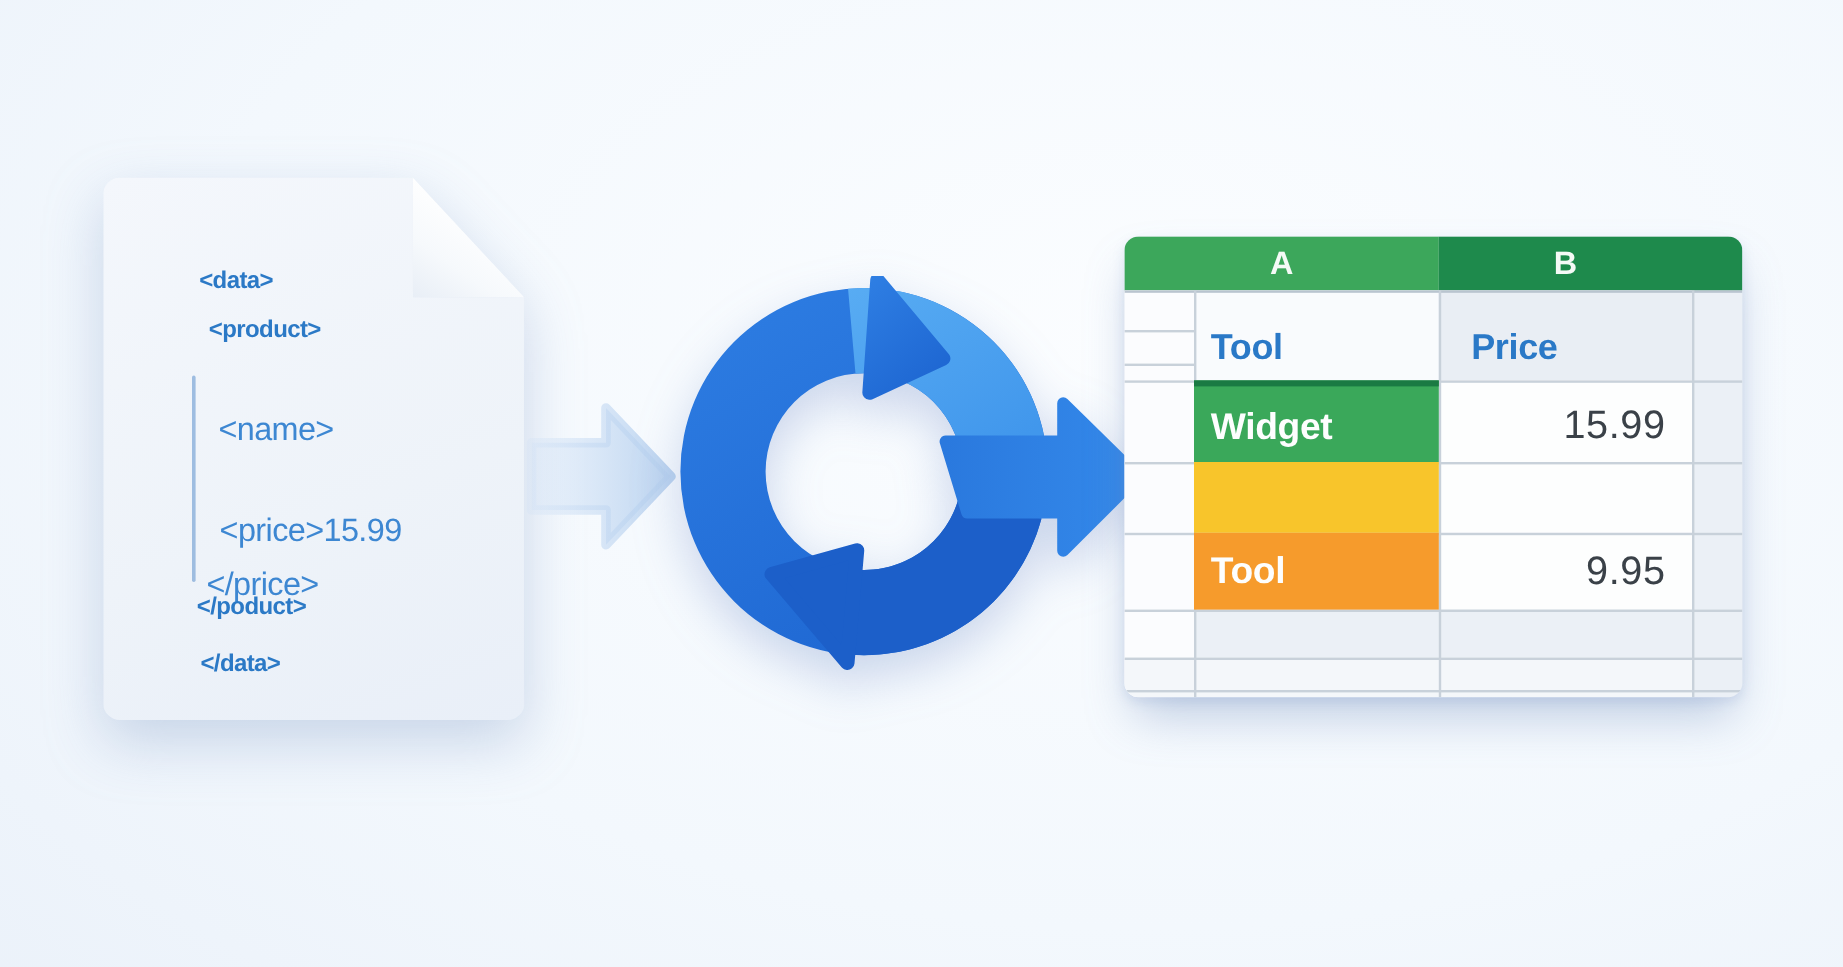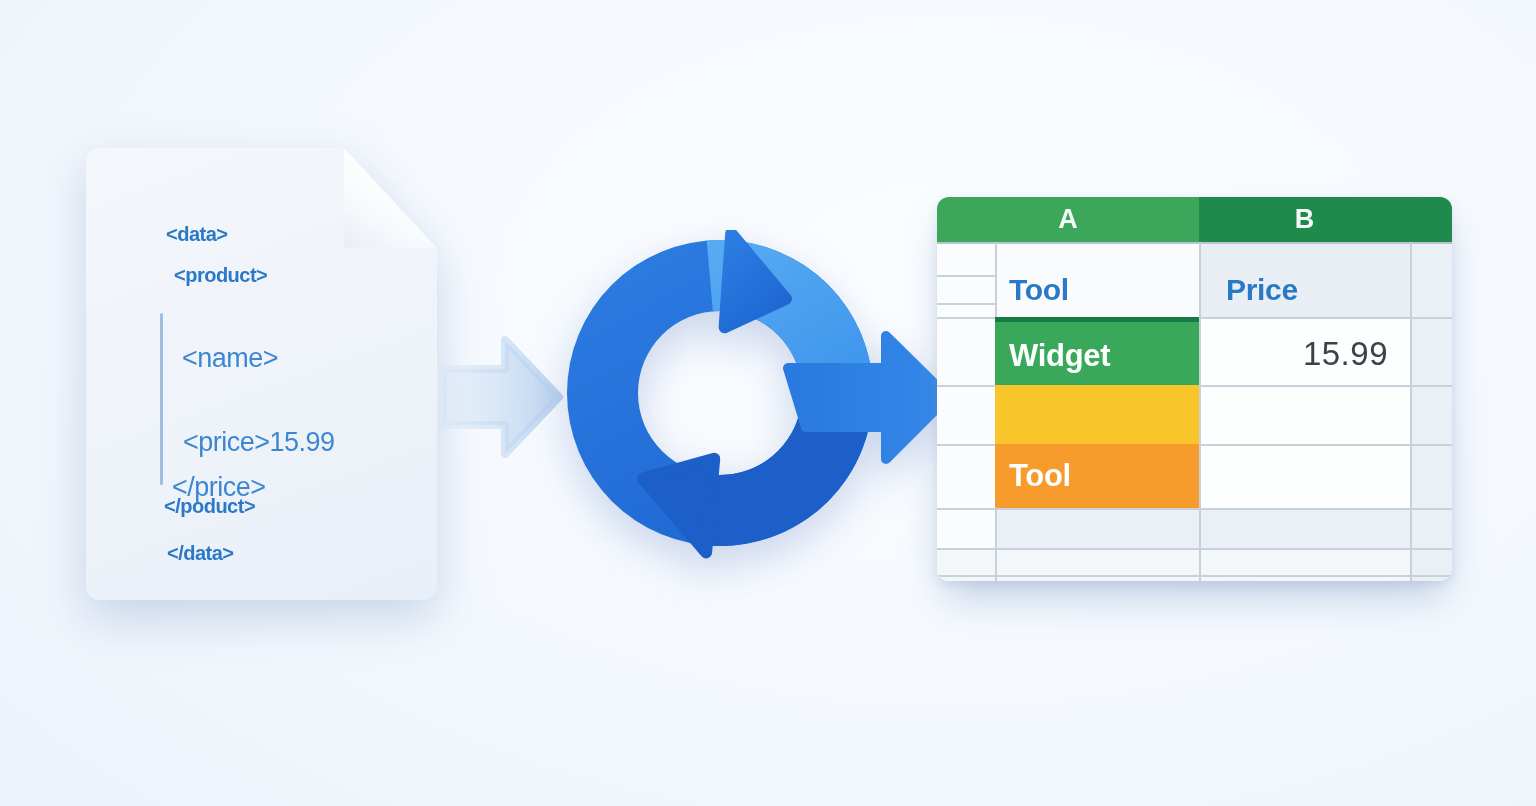--- a/index.html
+++ b/index.html
@@ -173,15 +173,16 @@
     <div class="cell name-cell" style="top: 188px; height: 59px; background-color: rgb(248, 197, 43);"></div>
     <div class="cell name-cell" style="top: 247px; height: 64px; background-color: rgb(246, 155, 44);"></div>
 
     <div class="field-label" style="left:72px;">Tool</div>
     <div class="field-label" style="left:289px;">Price</div>
 
     <div class="name-text" style="left:72px; top:127px; height:63px; line-height:63px;">Widget</div>
     <div class="name-text" style="left:72px; top:247px; height:60px; line-height:64px;">Tool</div>
 
     <div class="price-text" style="left:262px; width:189px; top:125px; height:63px; line-height:63px; text-align:right;">15.99</div>
+    <div class="price-text" style="left:262px; width:189px; top:247px; height:64px; line-height:64px; text-align:right;">9.95</div>
   </div>
 
 </div>
 
 </body></html>

